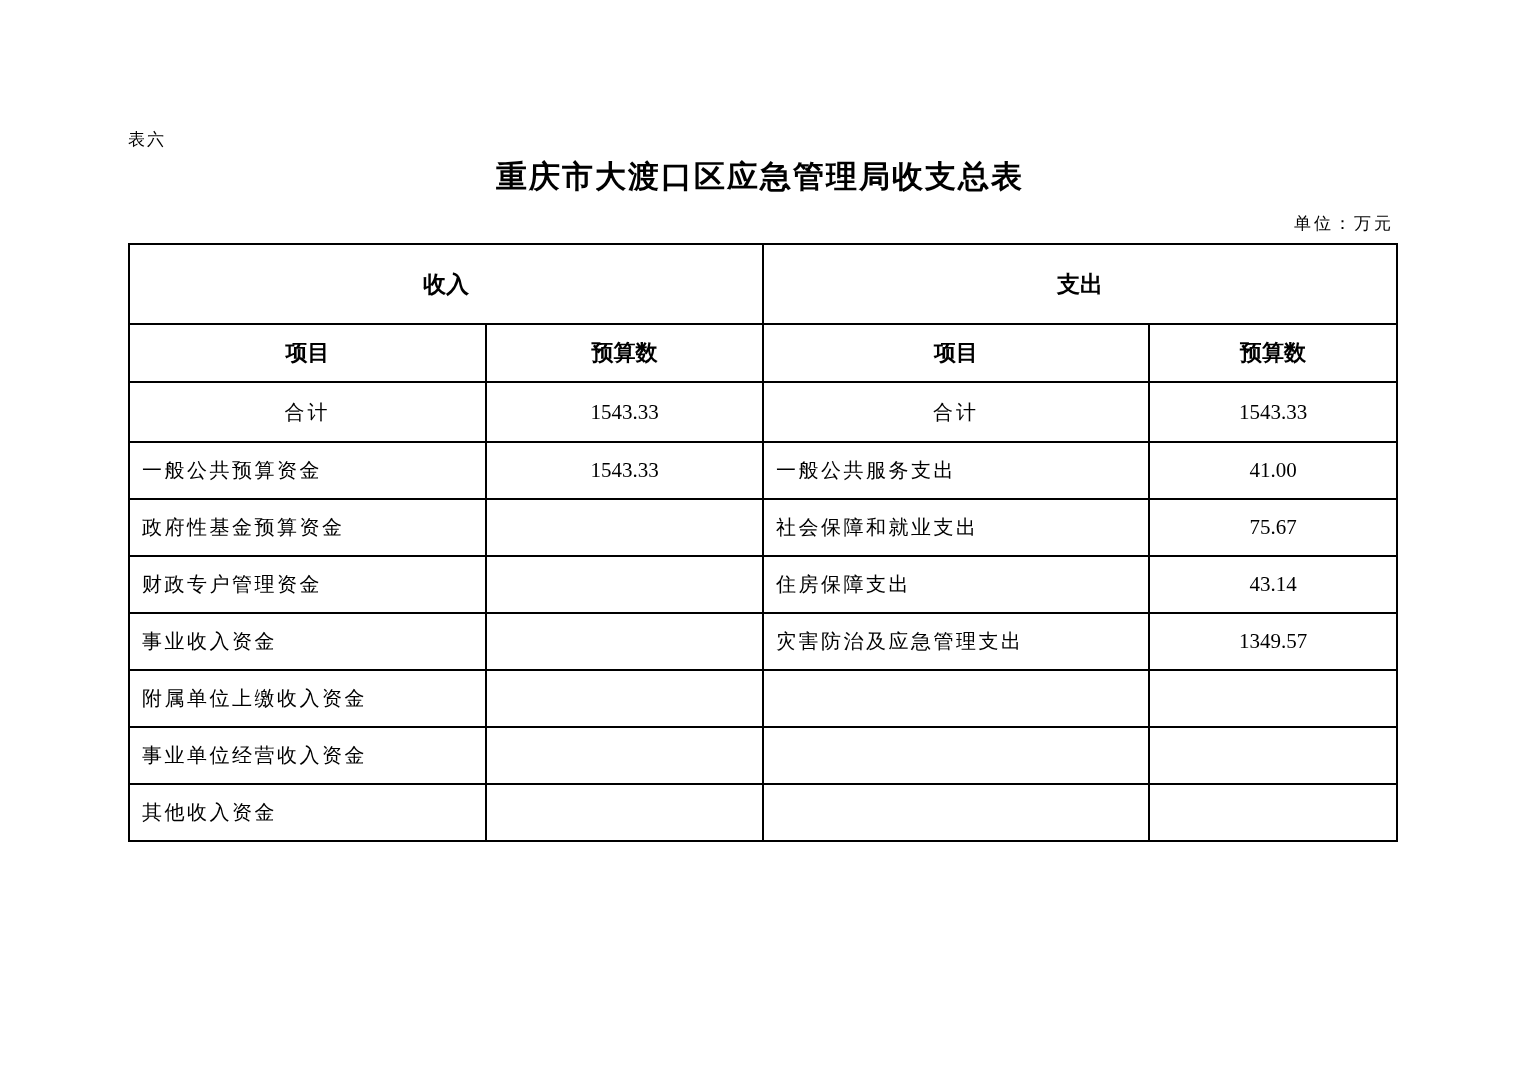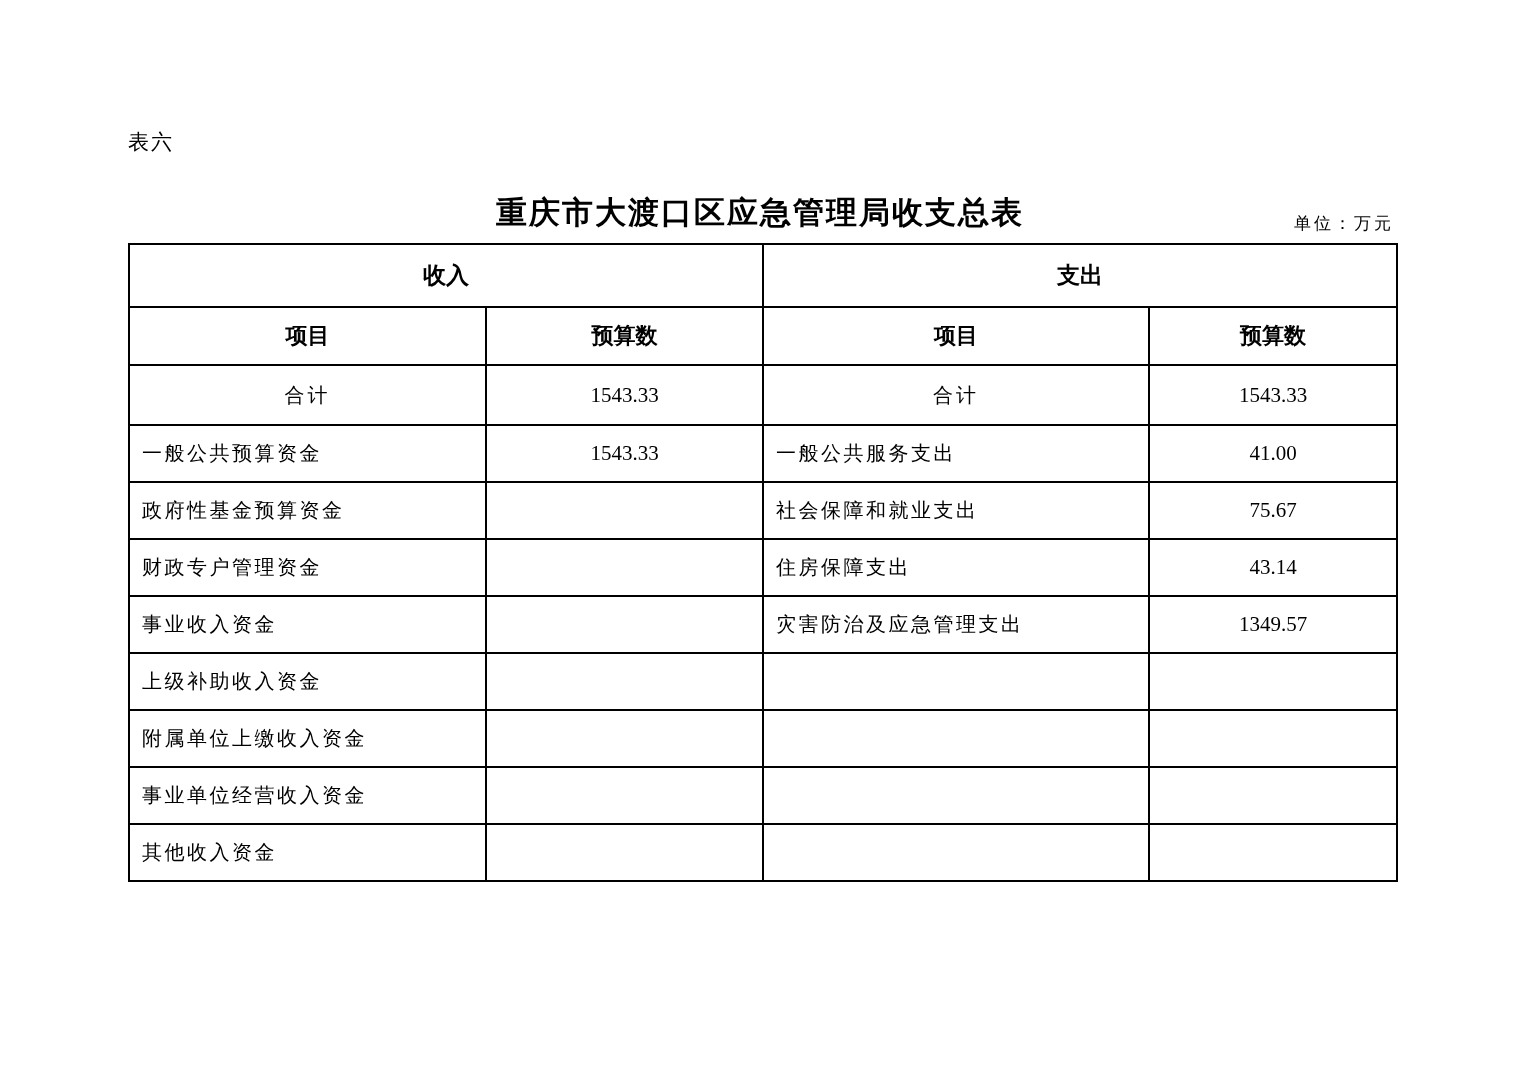--- a/index.html
+++ b/index.html
@@ -10,36 +10,35 @@
     position: relative;
     font-family: "Liberation Serif", "DejaVu Serif", serif;
     color: #000000;
   }
   .page { position: absolute; inset: 0; background: #ffffff; }
 
   .sheet-label {
     position: absolute;
     left: 128px;
     top: 128px;
-    font-size: 21px;
+    font-size: 17px;
     letter-spacing: 2px;
     font-family: "Liberation Serif", "DejaVu Serif", serif;
   }
 
   .doc-title {
     position: absolute;
     left: 0;
     top: 156px;
     width: 100%;
     text-align: center;
     font-size: 31px;
     font-weight: bold;
     letter-spacing: 2px;
     font-family: "Liberation Serif", "DejaVu Serif", serif;
-    margin-top: 36px;
   }
 
   .unit-note {
     position: absolute;
     right: 126px;
     top: 212px;
     font-size: 17px;
     letter-spacing: 3px;
     font-family: "Liberation Serif", "DejaVu Serif", serif;
   }
@@ -53,21 +52,21 @@
     table-layout: fixed;
   }
   .budget-table th, .budget-table td {
     border: 2px solid #000000;
     overflow: hidden;
     vertical-align: middle;
   }
 
   
   .row-group th {
-    height: 63px;
+    height: 80px;
     font-family: "Liberation Sans", "DejaVu Sans", sans-serif;
     font-weight: bold;
     font-size: 23px;
     text-align: center;
     margin-left: 26px;
   }
   
   .row-cols th {
     height: 58px;
     font-family: "Liberation Sans", "DejaVu Sans", sans-serif;
@@ -153,26 +152,20 @@
         <td class="cell-item">住房保障支出</td>
         <td class="cell-value">43.14</td>
       </tr>
       <tr class="row-data">
         <td class="cell-item">事业收入资金</td>
         <td class="cell-value"></td>
         <td class="cell-item">灾害防治及应急管理支出</td>
         <td class="cell-value">1349.57</td>
       </tr>
       <tr class="row-data">
-        <td class="cell-item">上级补助收入资金</td>
-        <td class="cell-value"></td>
-        <td class="cell-item"></td>
-        <td class="cell-value"></td>
-      </tr>
-      <tr class="row-data">
         <td class="cell-item">附属单位上缴收入资金</td>
         <td class="cell-value"></td>
         <td class="cell-item"></td>
         <td class="cell-value"></td>
       </tr>
       <tr class="row-data">
         <td class="cell-item">事业单位经营收入资金</td>
         <td class="cell-value"></td>
         <td class="cell-item"></td>
         <td class="cell-value"></td>

